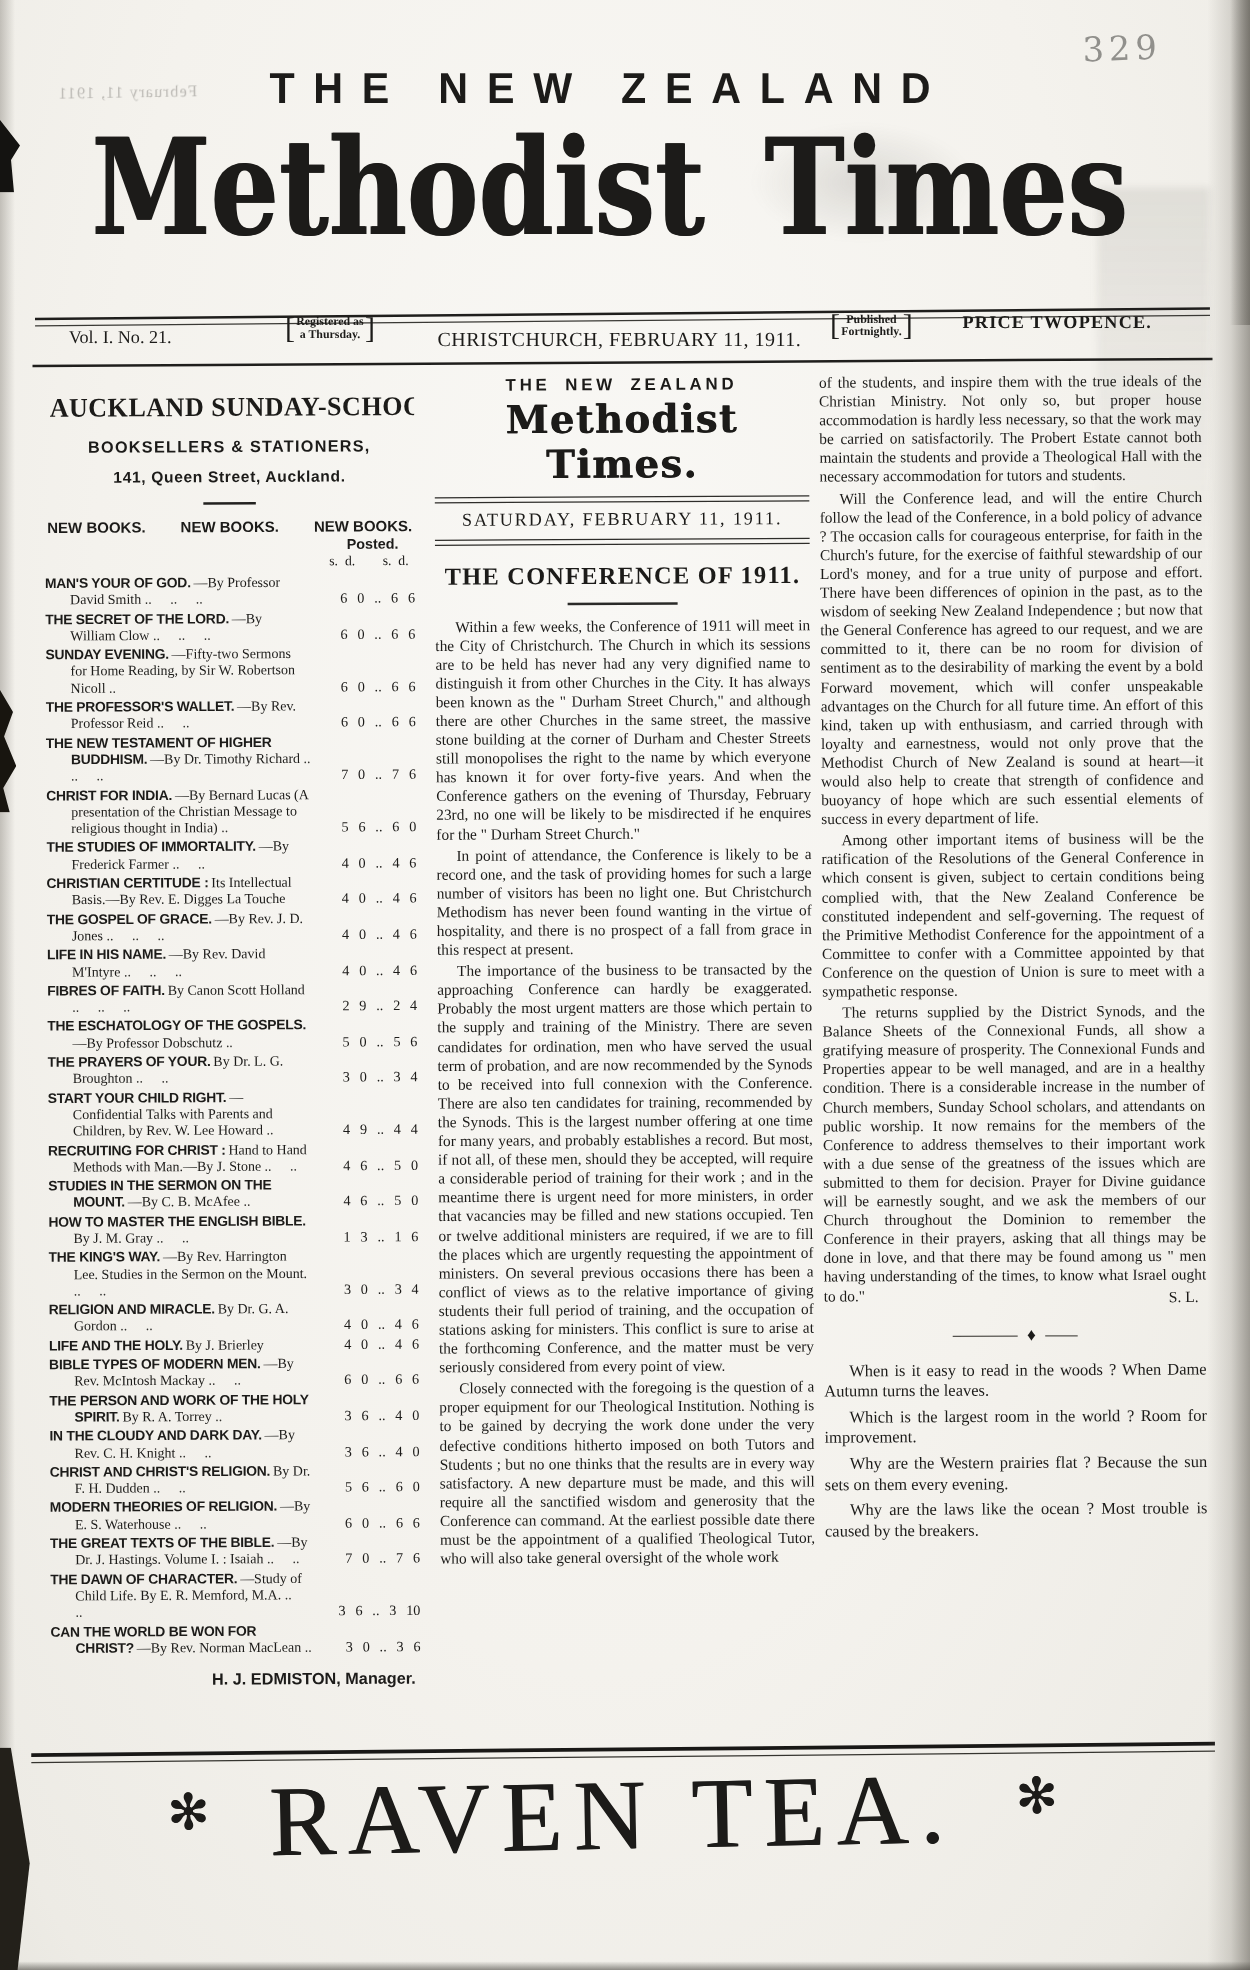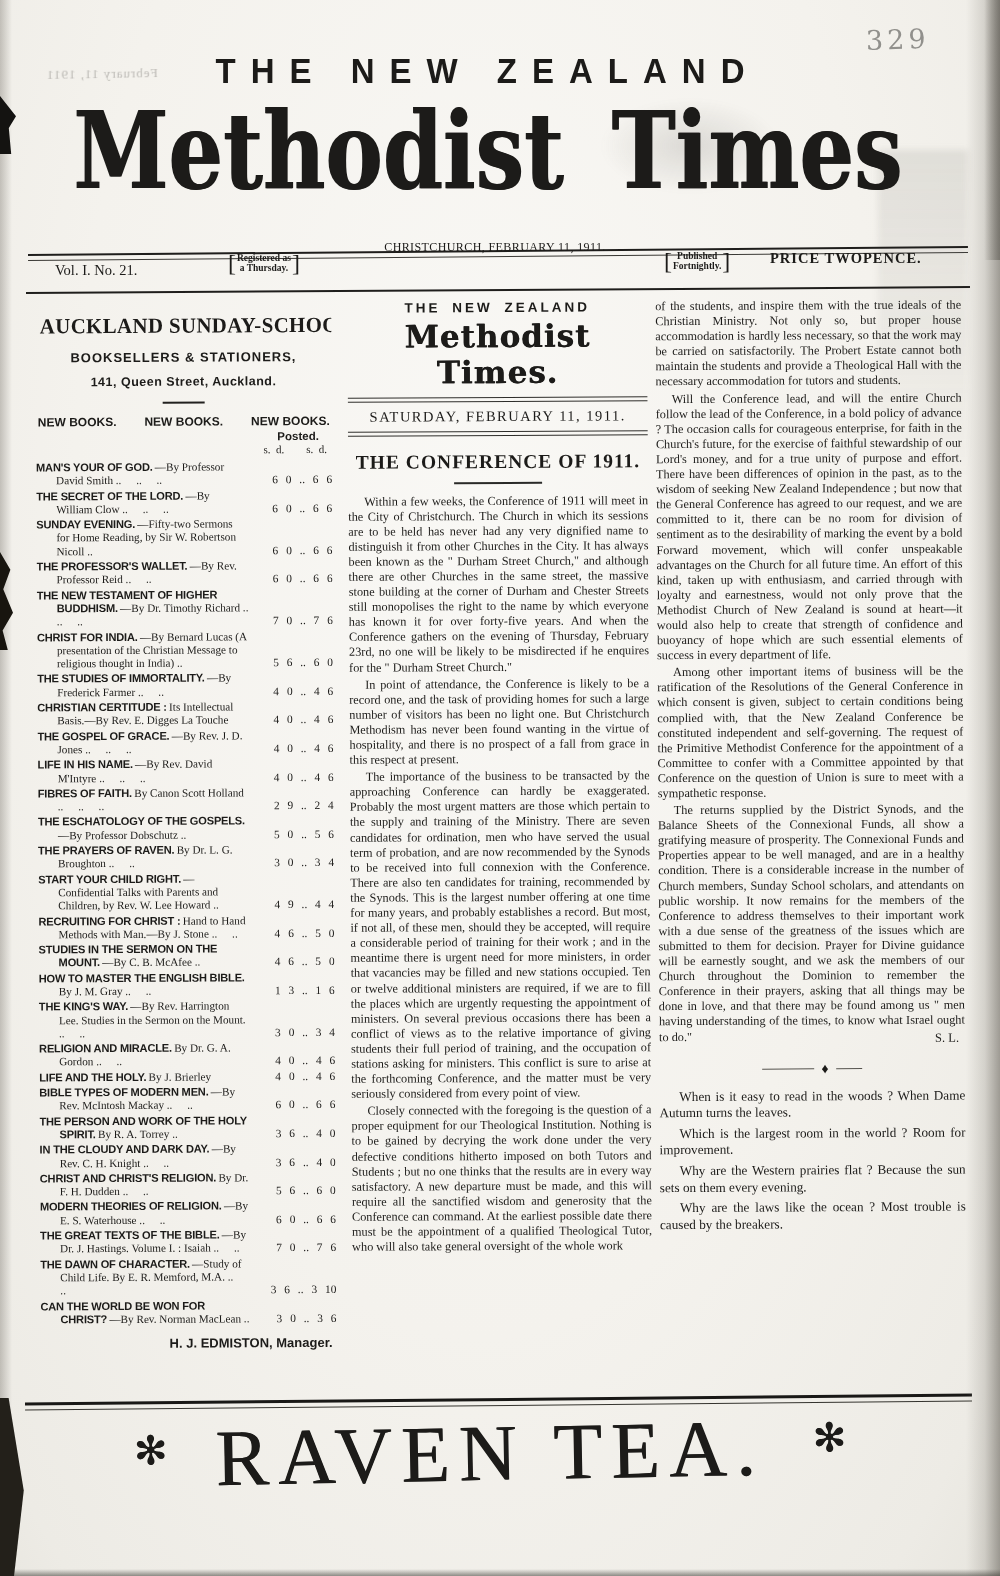--- a/index.html
+++ b/index.html
@@ -44,22 +44,22 @@
     border-top:2px solid #1f1e1c; border-bottom:1px solid #3a3935; transform:rotate(-0.5deg); }
   .rule-b { position:absolute; left:26px; right:30px; top:289px; height:0;
     border-top:2px solid #1f1e1c; transform:rotate(-0.35deg); }
   .vol { position:absolute; left:55px; top:262px; font-size:14.5px; }
   .bracket-note { position:absolute; display:flex; align-items:center; }
   .bracket-note .br { font-size:24px; font-weight:normal; line-height:22px; }
   .bracket-note .bn-txt { font-family:"Liberation Serif",serif; font-weight:bold;
     font-size:9.5px; line-height:10.5px; text-align:center; padding:0 1px; }
   .reg-note { left:228px; top:252px; }
   .pub-note { left:664px; top:250px; }
-  .dateline { position:absolute; left:350px; top:240px; width:290px; text-align:center;
-    font-size:12px; letter-spacing:0.4px; white-space:nowrap; }
+  .dateline { position:absolute; left:350px; top:264px; width:290px; text-align:center;
+    font-size:16px; letter-spacing:0.4px; white-space:nowrap; }
   .price-line { position:absolute; left:770px; top:250px; font-size:14.5px; font-weight:bold;
     letter-spacing:1px; }
   
   .columns { position:absolute; top:300px; left:38px; width:928px; height:1092px;
     transform:rotate(-0.3deg); }
   .col { position:absolute; top:0; overflow:hidden; }
   .col-left   { left:0;     width:296px; height:1090px; top:4px; }
   .col-center { left:312px; width:300px; height:1088px; }
   .col-right  { left:620px; width:306px; height:1088px; }
   
@@ -165,21 +165,21 @@
           <div class="book"><span class="t">SUNDAY EVENING.</span> —Fifty-two Sermons for Home Reading, by Sir W. Robertson Nicoll <span class="leaders">..</span><span class="price">6 0 .. 6 6</span></div>
           <div class="book"><span class="t">THE PROFESSOR'S WALLET.</span> —By Rev. Professor Reid <span class="leaders">.. ..</span><span class="price">6 0 .. 6 6</span></div>
           <div class="book"><span class="t">THE NEW TESTAMENT OF HIGHER BUDDHISM.</span> —By Dr. Timothy Richard <span class="leaders">.. .. ..</span><span class="price">7 0 .. 7 6</span></div>
           <div class="book"><span class="t">CHRIST FOR INDIA.</span> —By Bernard Lucas (A presentation of the Christian Message to religious thought in India) <span class="leaders">..</span><span class="price">5 6 .. 6 0</span></div>
           <div class="book"><span class="t">THE STUDIES OF IMMORTALITY.</span> —By Frederick Farmer <span class="leaders">.. ..</span><span class="price">4 0 .. 4 6</span></div>
           <div class="book"><span class="t">CHRISTIAN CERTITUDE :</span> Its Intellectual Basis.—By Rev. E. Digges La Touche <span class="price">4 0 .. 4 6</span></div>
           <div class="book"><span class="t">THE GOSPEL OF GRACE.</span> —By Rev. J. D. Jones <span class="leaders">.. .. ..</span><span class="price">4 0 .. 4 6</span></div>
           <div class="book"><span class="t">LIFE IN HIS NAME.</span> —By Rev. David M'Intyre <span class="leaders">.. .. ..</span><span class="price">4 0 .. 4 6</span></div>
           <div class="book"><span class="t">FIBRES OF FAITH.</span> By Canon Scott Holland <span class="leaders">.. .. ..</span><span class="price">2 9 .. 2 4</span></div>
           <div class="book"><span class="t">THE ESCHATOLOGY OF THE GOSPELS.</span> —By Professor Dobschutz <span class="leaders">..</span><span class="price">5 0 .. 5 6</span></div>
-          <div class="book"><span class="t">THE PRAYERS OF RAVEN.</span> By Dr. L. G. Broughton <span class="leaders">.. ..</span><span class="price">3 0 .. 3 4</span></div>
+          <div class="book"><span class="t">THE PRAYERS OF YOUR.</span> By Dr. L. G. Broughton <span class="leaders">.. ..</span><span class="price">3 0 .. 3 4</span></div>
           <div class="book"><span class="t">START YOUR CHILD RIGHT.</span> —Confidential Talks with Parents and Children, by Rev. W. Lee Howard <span class="leaders">..</span><span class="price">4 9 .. 4 4</span></div>
           <div class="book"><span class="t">RECRUITING FOR CHRIST :</span> Hand to Hand Methods with Man.—By J. Stone <span class="leaders">.. ..</span><span class="price">4 6 .. 5 0</span></div>
           <div class="book"><span class="t">STUDIES IN THE SERMON ON THE MOUNT.</span> —By C. B. McAfee <span class="leaders">..</span><span class="price">4 6 .. 5 0</span></div>
           <div class="book"><span class="t">HOW TO MASTER THE ENGLISH BIBLE.</span> By J. M. Gray <span class="leaders">.. ..</span><span class="price">1 3 .. 1 6</span></div>
           <div class="book"><span class="t">THE KING'S WAY.</span> —By Rev. Harrington Lee. Studies in the Sermon on the Mount. <span class="leaders">.. ..</span><span class="price">3 0 .. 3 4</span></div>
           <div class="book"><span class="t">RELIGION AND MIRACLE.</span> By Dr. G. A. Gordon <span class="leaders">.. ..</span><span class="price">4 0 .. 4 6</span></div>
           <div class="book"><span class="t">LIFE AND THE HOLY.</span> By J. Brierley <span class="price">4 0 .. 4 6</span></div>
           <div class="book"><span class="t">BIBLE TYPES OF MODERN MEN.</span> —By Rev. McIntosh Mackay <span class="leaders">.. ..</span><span class="price">6 0 .. 6 6</span></div>
           <div class="book"><span class="t">THE PERSON AND WORK OF THE HOLY SPIRIT.</span> By R. A. Torrey <span class="leaders">..</span><span class="price">3 6 .. 4 0</span></div>
           <div class="book"><span class="t">IN THE CLOUDY AND DARK DAY.</span> —By Rev. C. H. Knight <span class="leaders">.. ..</span><span class="price">3 6 .. 4 0</span></div>

